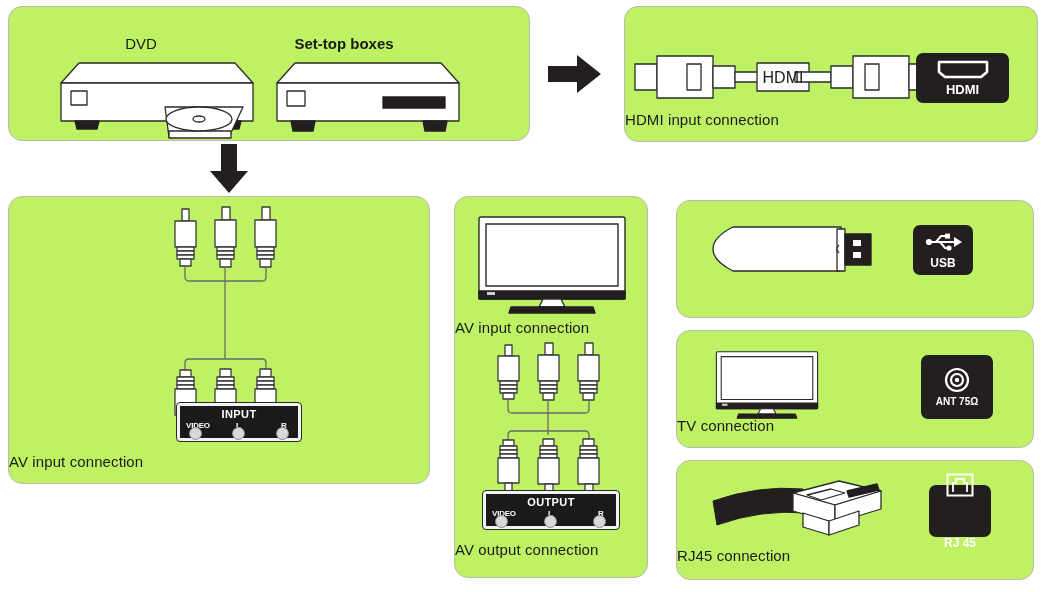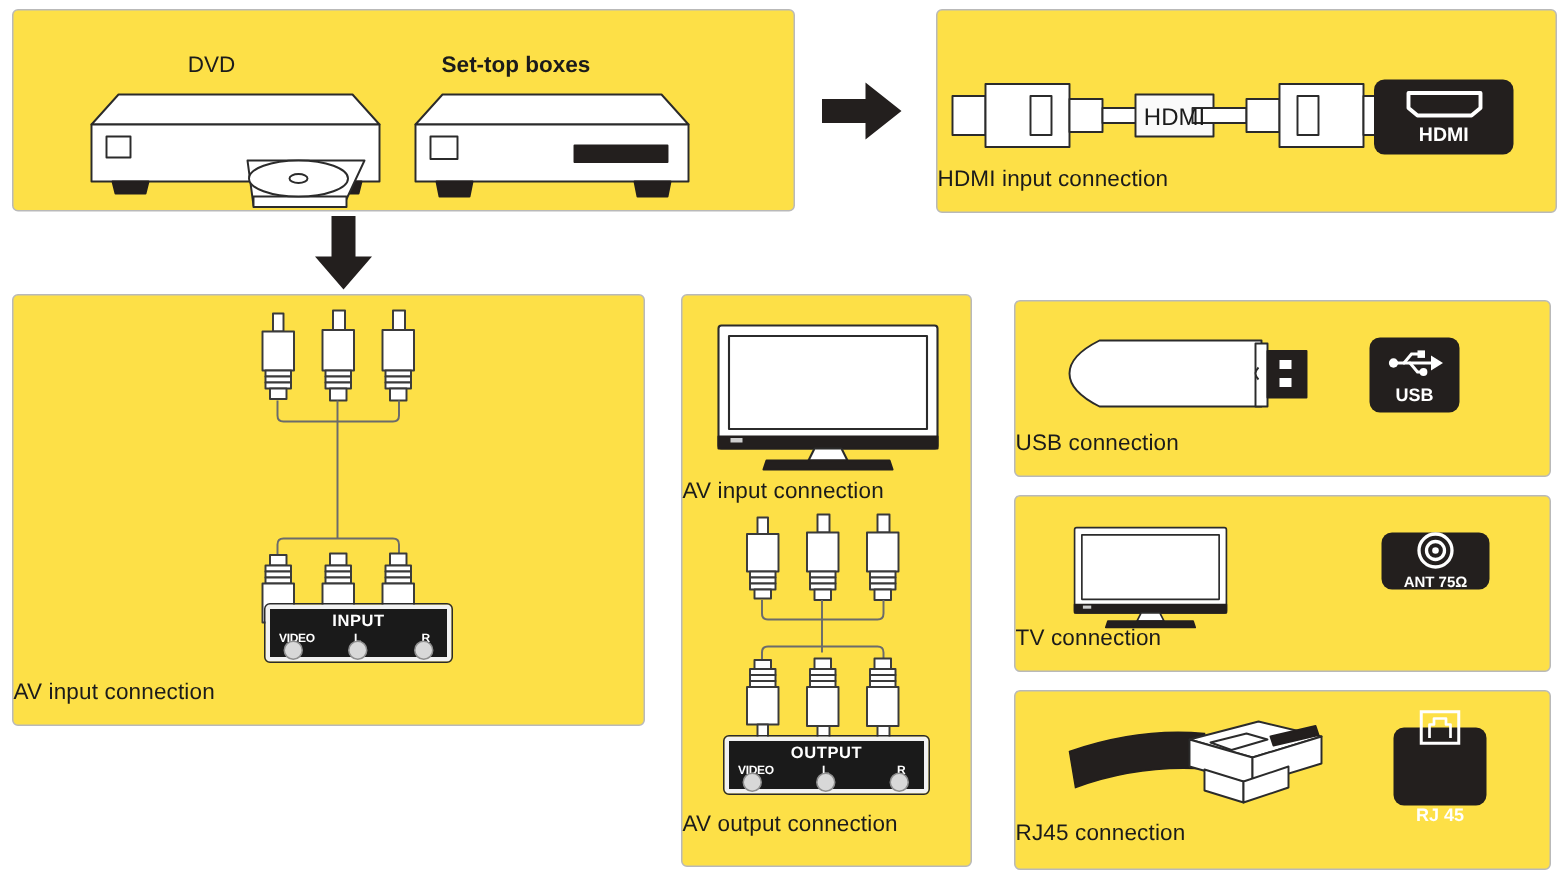--- a/index.html
+++ b/index.html
@@ -6,22 +6,22 @@
   body {
     width: 1045px; height: 592px;
     background: #ffffff;
     font-family: "Liberation Sans", sans-serif;
     position: relative;
     overflow: hidden;
   }
   .panel {
     position: absolute;
     border: 1.4px solid #b9b9b9;
-    border-radius: 4px;
-    background: #fde047;
+    border-radius: 14px;
+    background: #bef264;
   }
   .caption {
     position: absolute;
     width: 100%;
     text-align: left;
     font-size: 15px;
     color: #1b1b1b;
     letter-spacing: .1px;
   }
   .dev-label {
@@ -341,37 +341,36 @@
         <path d="M17,10 L22,16 L27,16"></path>
       </g>
       <circle cx="6" cy="10" r="3.1" fill="#ffffff"></circle>
       <rect x="22" y="1.6" width="5" height="5" fill="#ffffff"></rect>
       <circle cx="26" cy="16" r="2.6" fill="#ffffff"></circle>
       <polygon points="31,5 39,10 31,15" fill="#ffffff"></polygon>
     </svg>
     <span class="badge-text" style="font-size:12px; margin-top:5px;">USB</span>
   </div>
 
-  <div class="caption" style="top:86px;">USB connection</div>
 </div>
 
 <div class="panel" style="left:676px; top:330px; width:358px; height:118px;">
 
   <svg style="position:absolute; left:38px; top:18px;" width="104" height="72" viewBox="0 0 150 100">
     <g fill="#ffffff" stroke="#2b2b2b" stroke-width="1.6" stroke-linejoin="round">
       <rect x="2" y="2" width="146" height="82" rx="2"></rect>
       <rect x="9" y="9" width="132" height="62"></rect>
       <rect x="2" y="76" width="146" height="8" fill="#231f1e" stroke="#231f1e"></rect>
       <rect x="10" y="77" width="8" height="3" fill="#cfcfcf" stroke="none"></rect>
       <polygon points="66,84 84,84 88,92 62,92" fill="#ffffff"></polygon>
       <polygon points="34,92 116,92 118,98 32,98" fill="#231f1e" stroke="#231f1e"></polygon>
     </g>
   </svg>
 
-  <div class="badge" style="left:244px; top:24px; width:72px; height:38px;justify-content:center;">
+  <div class="badge" style="left:244px; top:24px; width:72px; height:64px;justify-content:center;">
     <svg width="26" height="26" viewBox="0 0 26 26">
       <circle cx="13" cy="13" r="11" fill="none" stroke="#ffffff" stroke-width="2.2"></circle>
       <circle cx="13" cy="13" r="6" fill="none" stroke="#ffffff" stroke-width="2.2"></circle>
       <circle cx="13" cy="13" r="2.2" fill="#ffffff"></circle>
     </svg>
     <span class="badge-text" style="font-size:10px; margin-top:4px;">ANT  75Ω</span>
   </div>
 
   <div class="caption" style="top:86px;">TV connection</div>
 </div>

